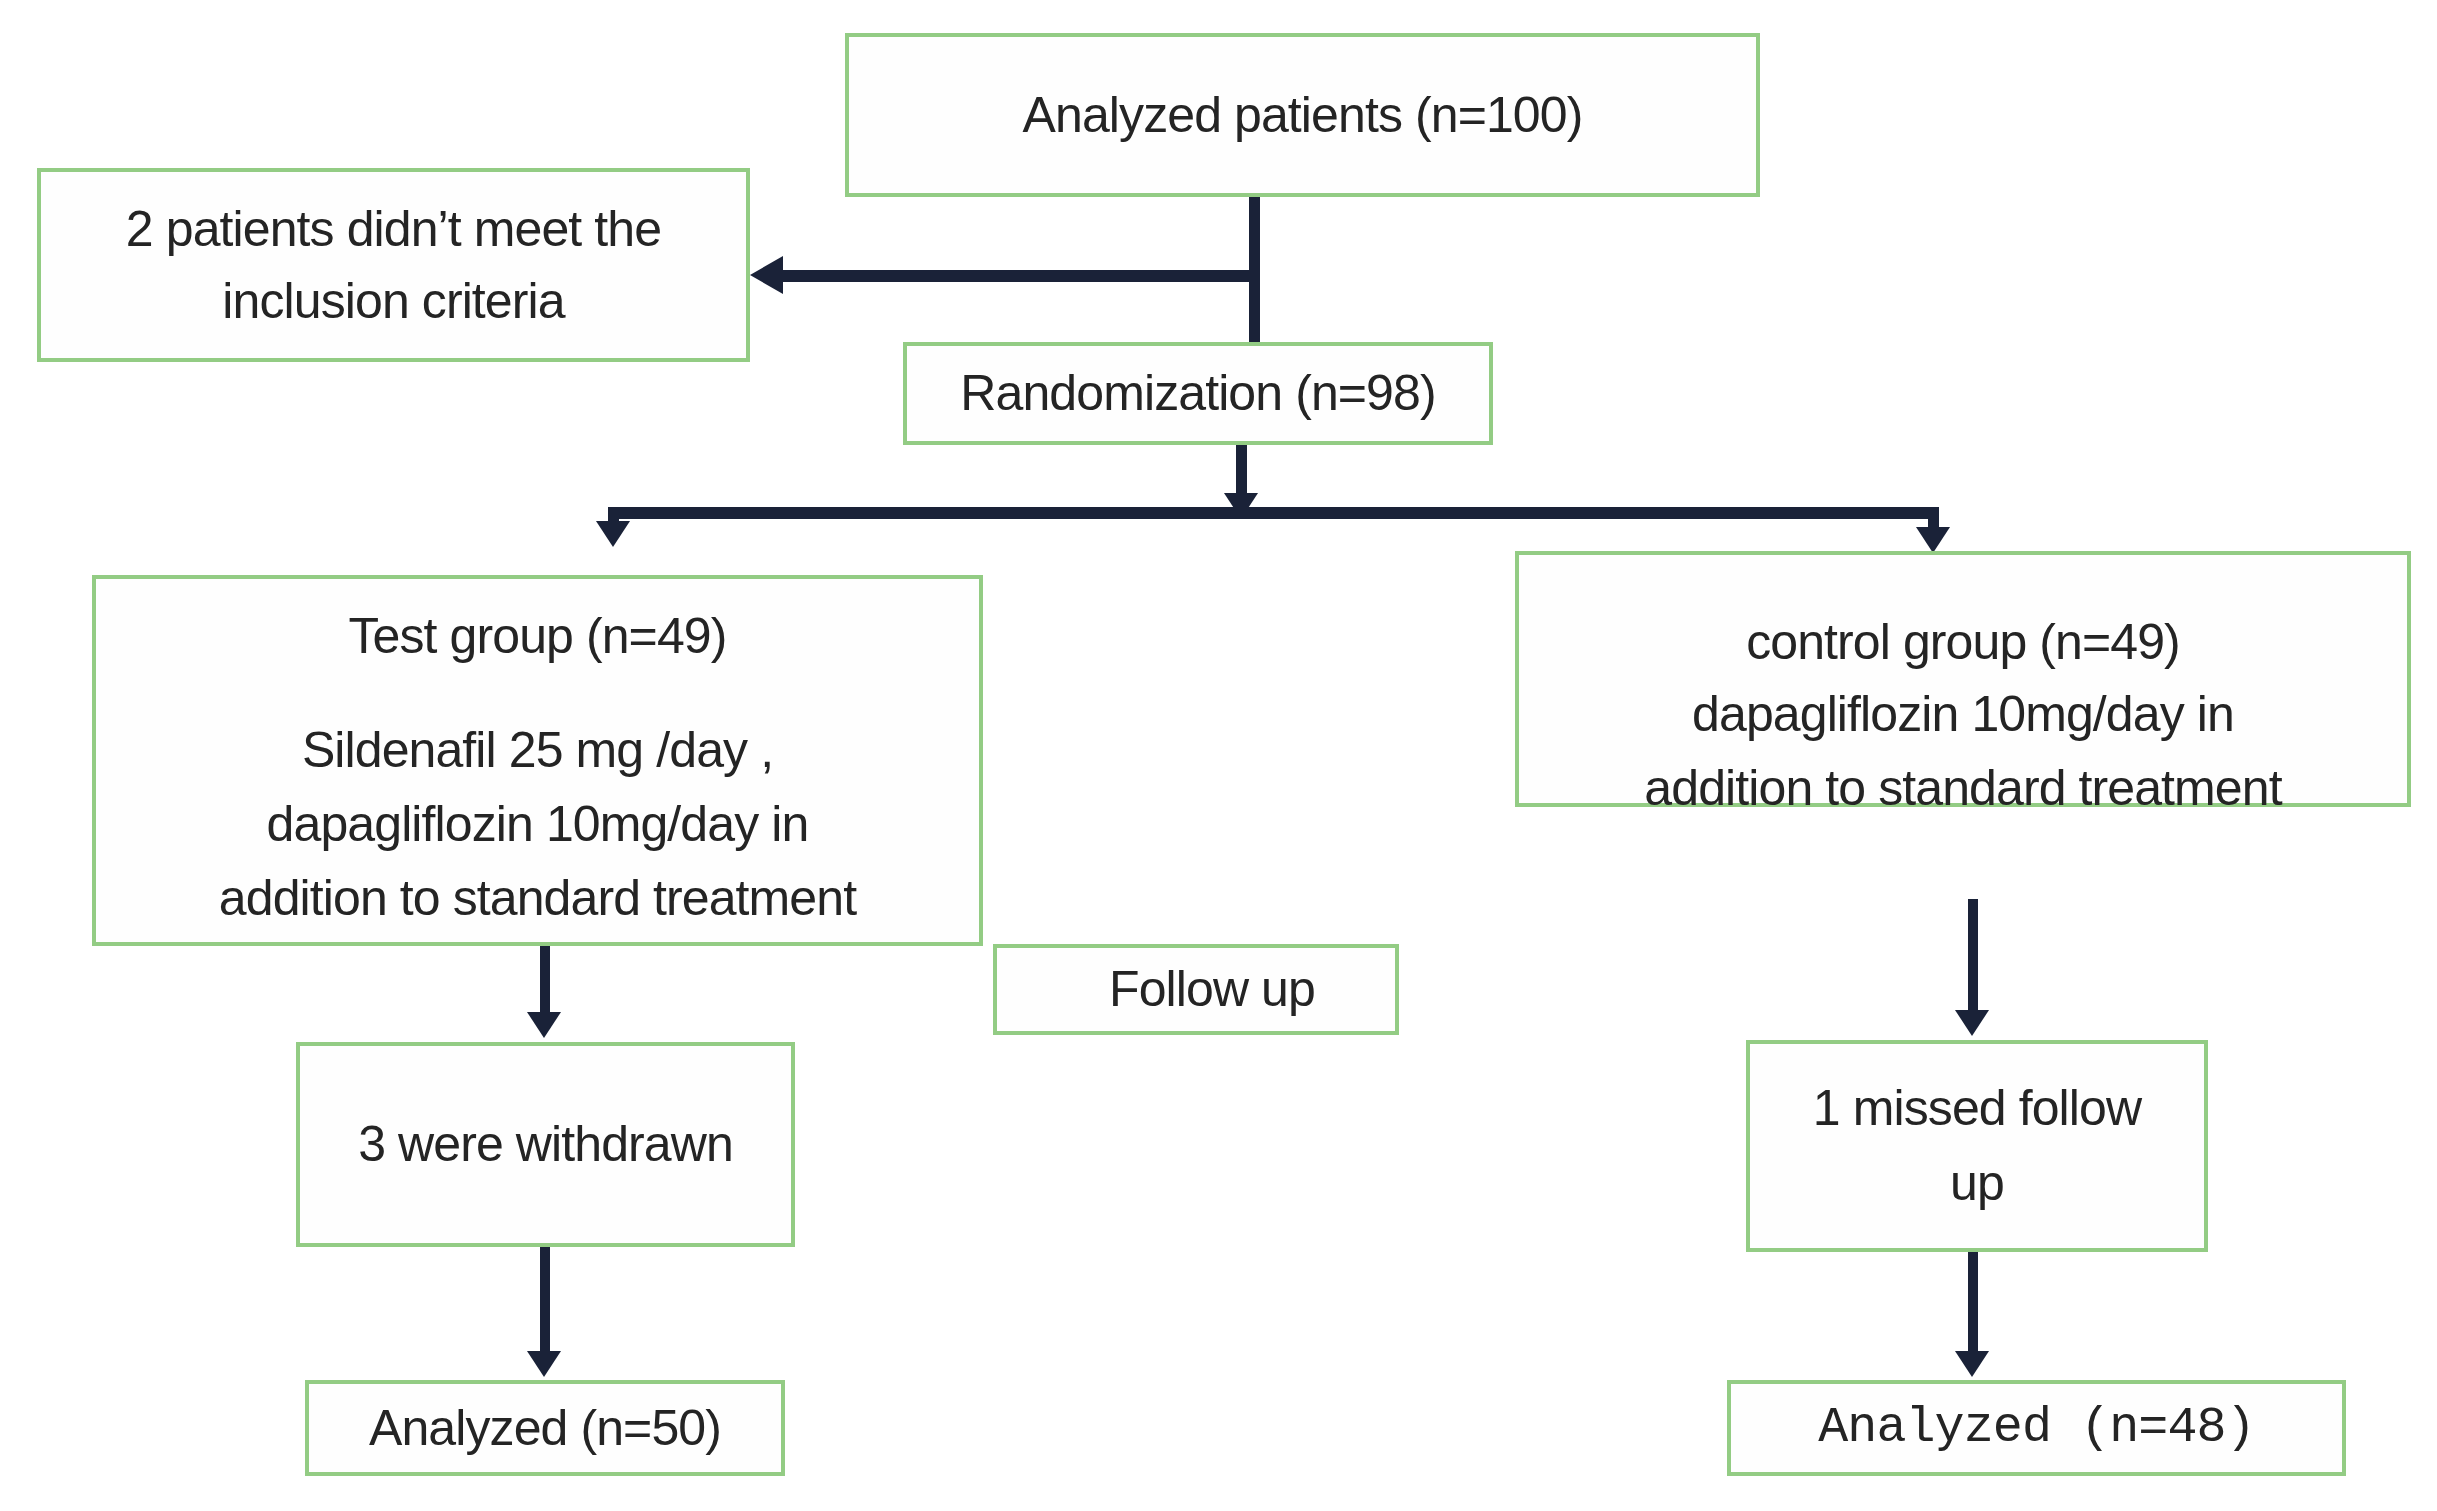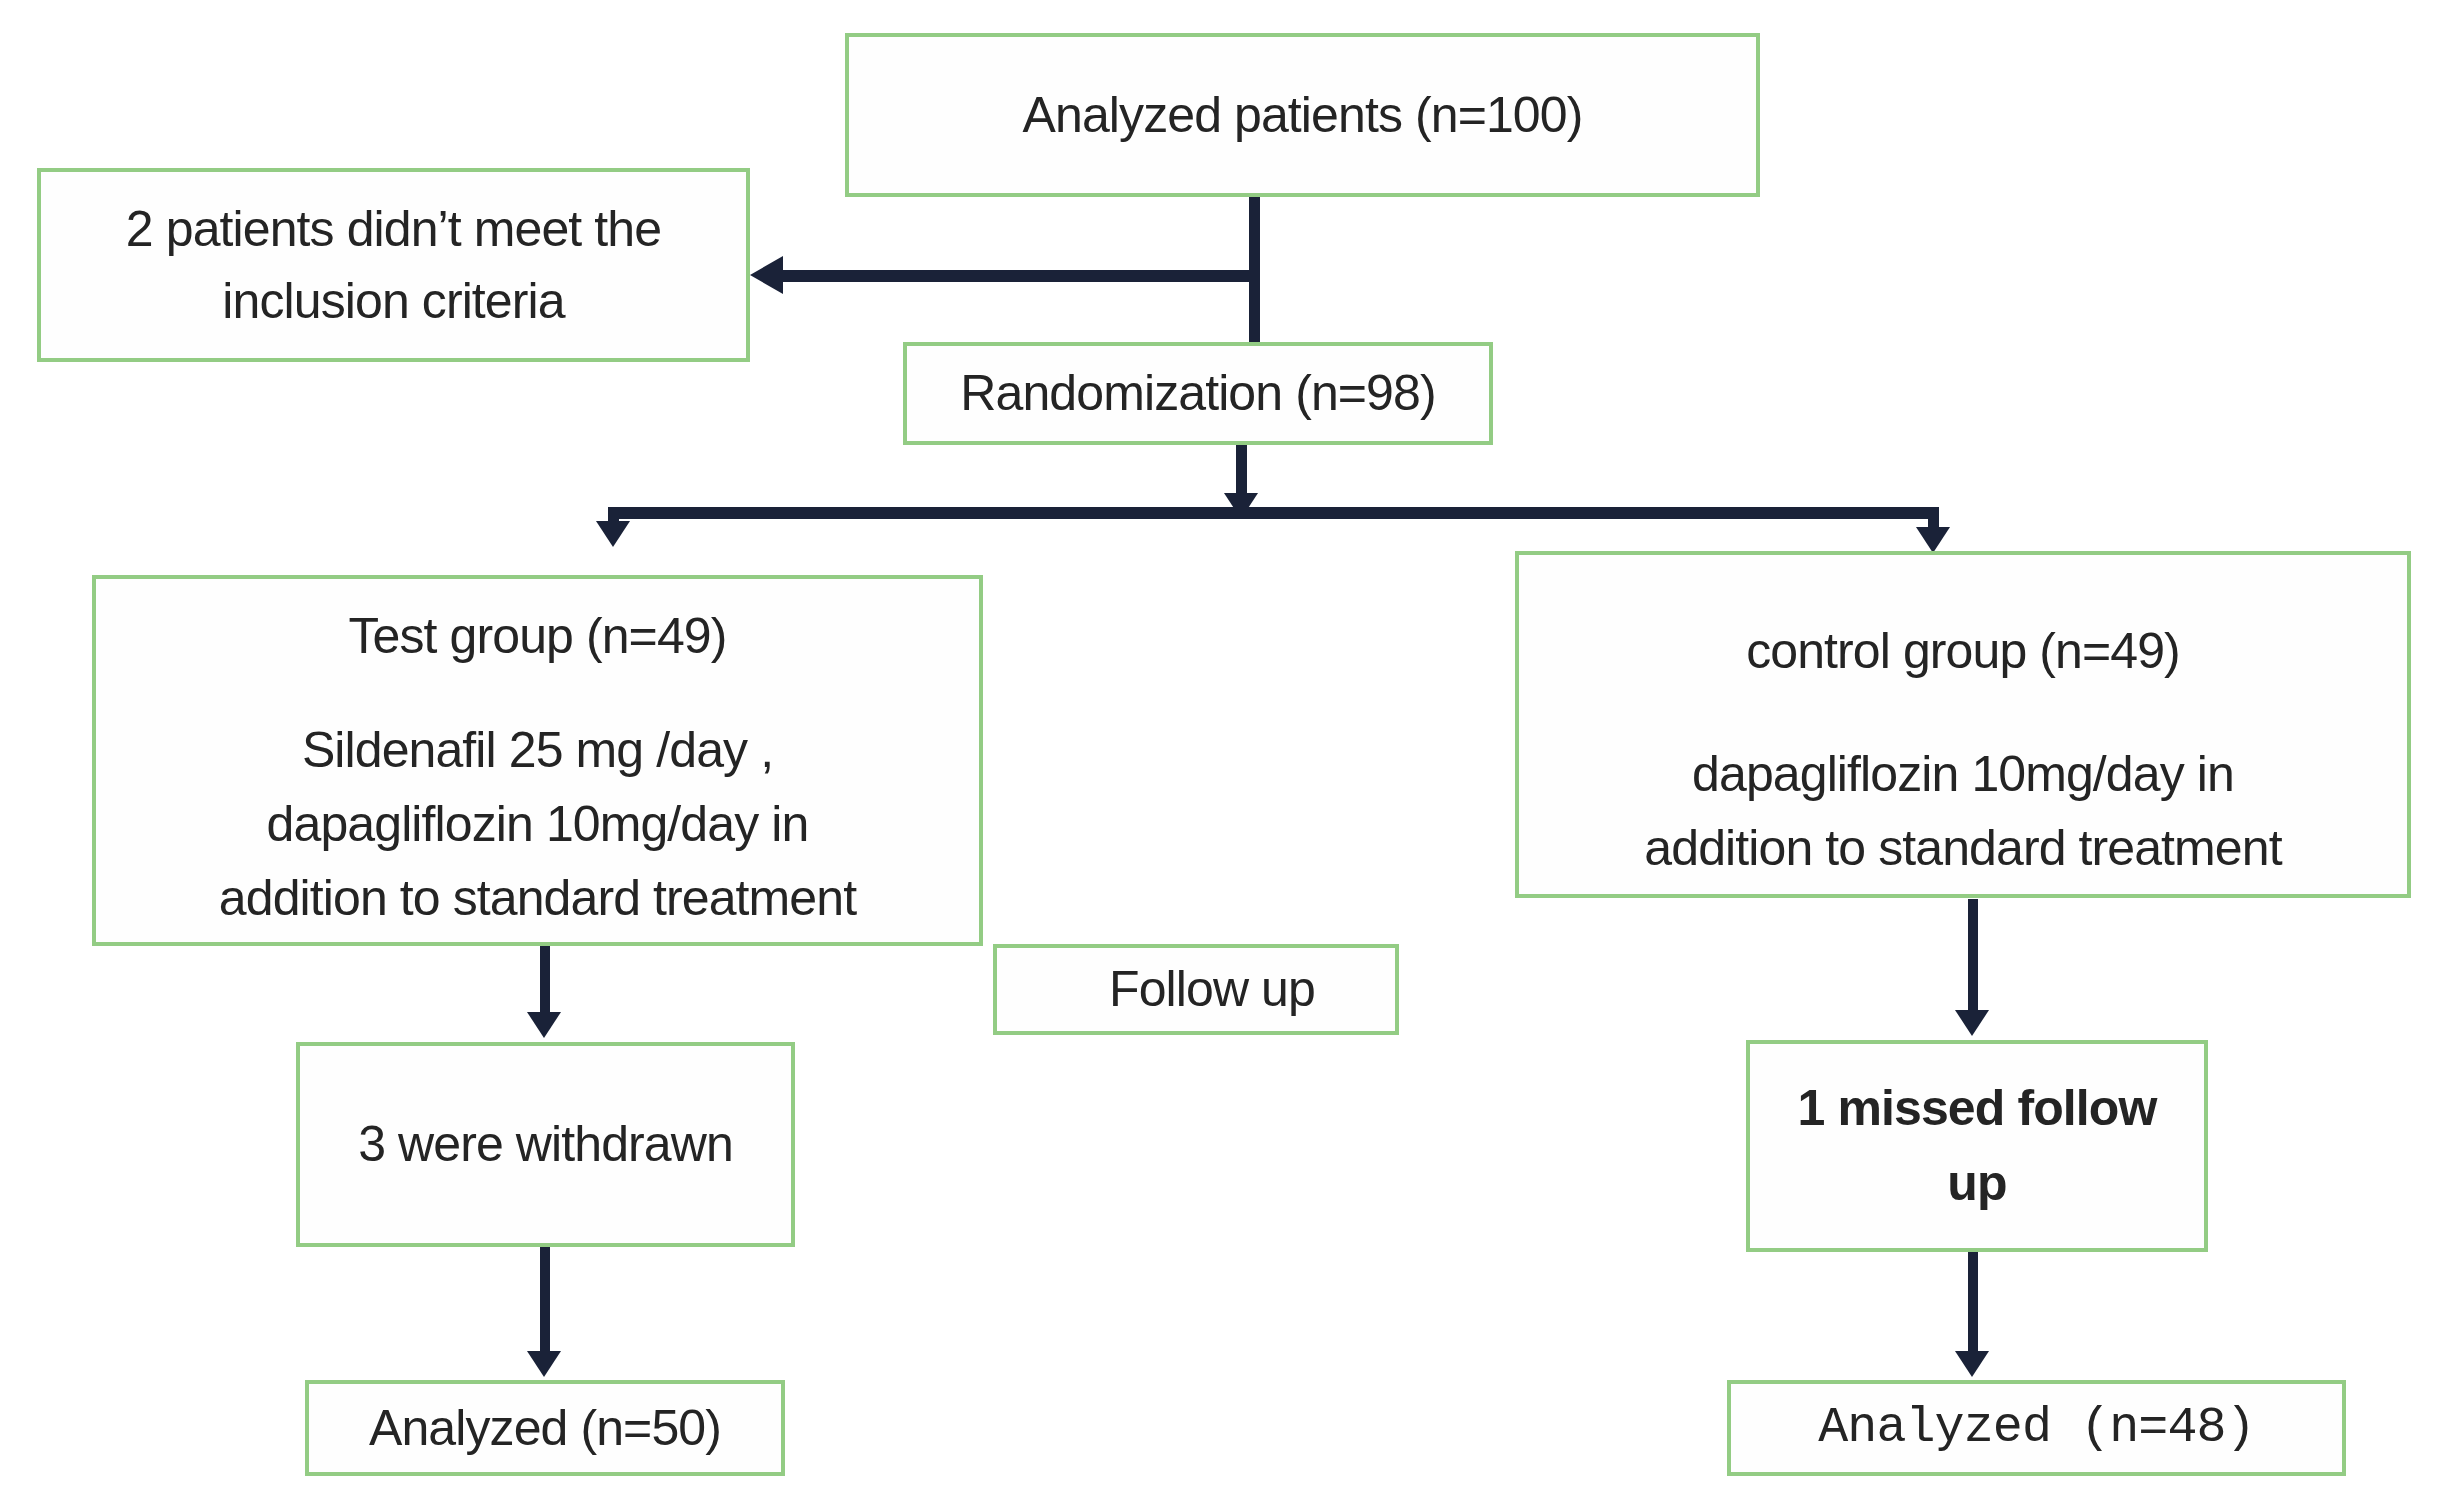--- a/index.html
+++ b/index.html
@@ -80,36 +80,36 @@
   </div>
 
   <div class="box" style="left:92px;top:575px;width:891px;height:371px;justify-content:flex-start;padding-top:24px;">
     <div class="bl" style="line-height:1.35;">Test group (n=49)</div>
     <div style="height:42px;"></div>
     <div class="bl" style="line-height:1.48;">Sildenafil 25 mg /day ,</div>
     <div class="bl" style="line-height:1.48;">dapagliflozin 10mg/day in</div>
     <div class="bl" style="line-height:1.48;">addition to standard treatment</div>
   </div>
 
-  <div class="box" style="left:1515px;top:551px;width:896px;height:347px;justify-content:center;padding-top:54px;">
+  <div class="box" style="left:1515px;top:551px;width:896px;height:256px;justify-content:space-between;padding-top:54px;">
     <div class="bl" style="line-height:1.35;">control group (n=49)</div>
     <div style="height:52px;"></div>
     <div class="bl" style="line-height:1.48;">dapagliflozin 10mg/day in</div>
     <div class="bl" style="line-height:1.48;">addition to standard treatment</div>
   </div>
 
   <div class="box" style="left:993px;top:944px;width:406px;height:91px;padding-left:32px;">
     <div class="bl">Follow up</div>
   </div>
 
   <div class="box" style="left:296px;top:1042px;width:499px;height:205px;line-height:1.5;">
     <div class="bl">3 were withdrawn</div>
   </div>
 
-  <div class="box" style="left:1746px;top:1040px;width:462px;height:212px;line-height:1.5;font-weight:bold;">
+  <div class="box" style="left:1746px;top:1040px;width:462px;height:212px;line-height:1.5;">
     <div class="bl">1 missed follow</div>
     <div class="bl">up</div>
   </div>
 
   <div class="box" style="left:305px;top:1380px;width:480px;height:96px;">
     <div class="bl">Analyzed (n=50)</div>
   </div>
 
   <div class="box" style="left:1727px;top:1380px;width:619px;height:96px;font-family:Liberation Mono, monospace;">
     <div class="bl">Analyzed (n=48)</div>

